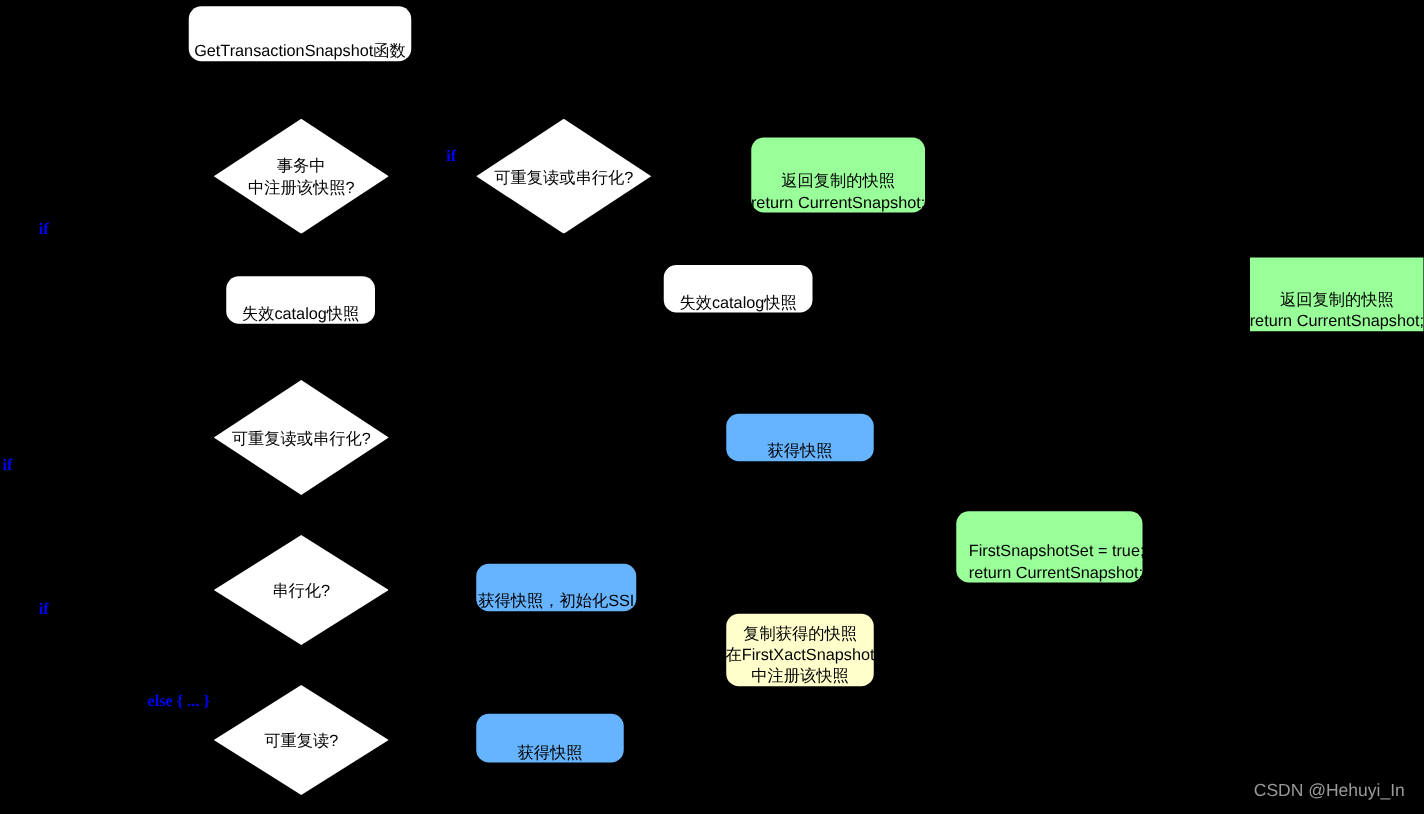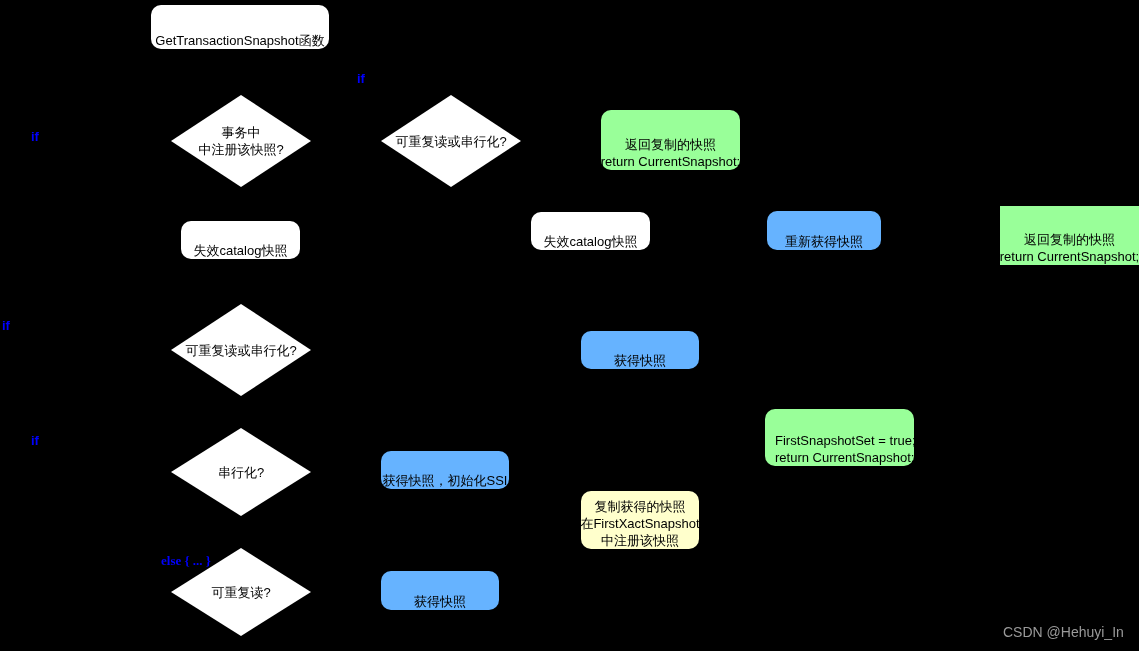--- a/index.html
+++ b/index.html
@@ -64,33 +64,33 @@
   
   .blue-note {
     position: absolute;
     color: #0000ff;
     font-family: "Liberation Serif", "DejaVu Serif", serif;
     font-weight: bold;
     font-size: 13px;
     line-height: 15px;
     white-space: pre;
     overflow: hidden;
-    margin-left: 43px;
   }
   .blue-tick {
     position: absolute;
     color: #0000ff;
-    font-family: Liberation Sans, sans-serif;
+    font-family: Liberation Serif, serif;
     font-weight: bold;
     font-size: 13px;
     line-height: 14px;
     white-space: pre;
     overflow: hidden;
     width: 9px;
     height: 14px;
+    margin-top: 46px;
   }
 
   
   .watermark {
     position: absolute;
     color: #9a9a9a;
     font-size: 14px;
     white-space: pre;
   }
 </style>
@@ -126,23 +126,20 @@
   </div>
 
   <div class="node rrect white" style="left:181px; top:221px; width:119px; height:38px;">
     <span>失效catalog快照</span>
   </div>
 
   <div class="node rrect white" style="left:531px; top:212px; width:119px; height:38px;">
     <span>失效catalog快照</span>
   </div>
 
-  <div class="node rrect blue" style="left:767px; top:211px; width:114px; height:39px;">
-    <span>重新获得快照</span>
-  </div>
 
   <div class="node rrect green srect" style="left:1000px; top:206px; width:139px; height:59px;">
     <span>返回复制的快照
 return CurrentSnapshot;</span>
   </div>
 
   <div class="diamond" style="left:171px; top:304px; width:140px; height:92px;">
     <span>可重复读或串行化?</span>
   </div>
 

